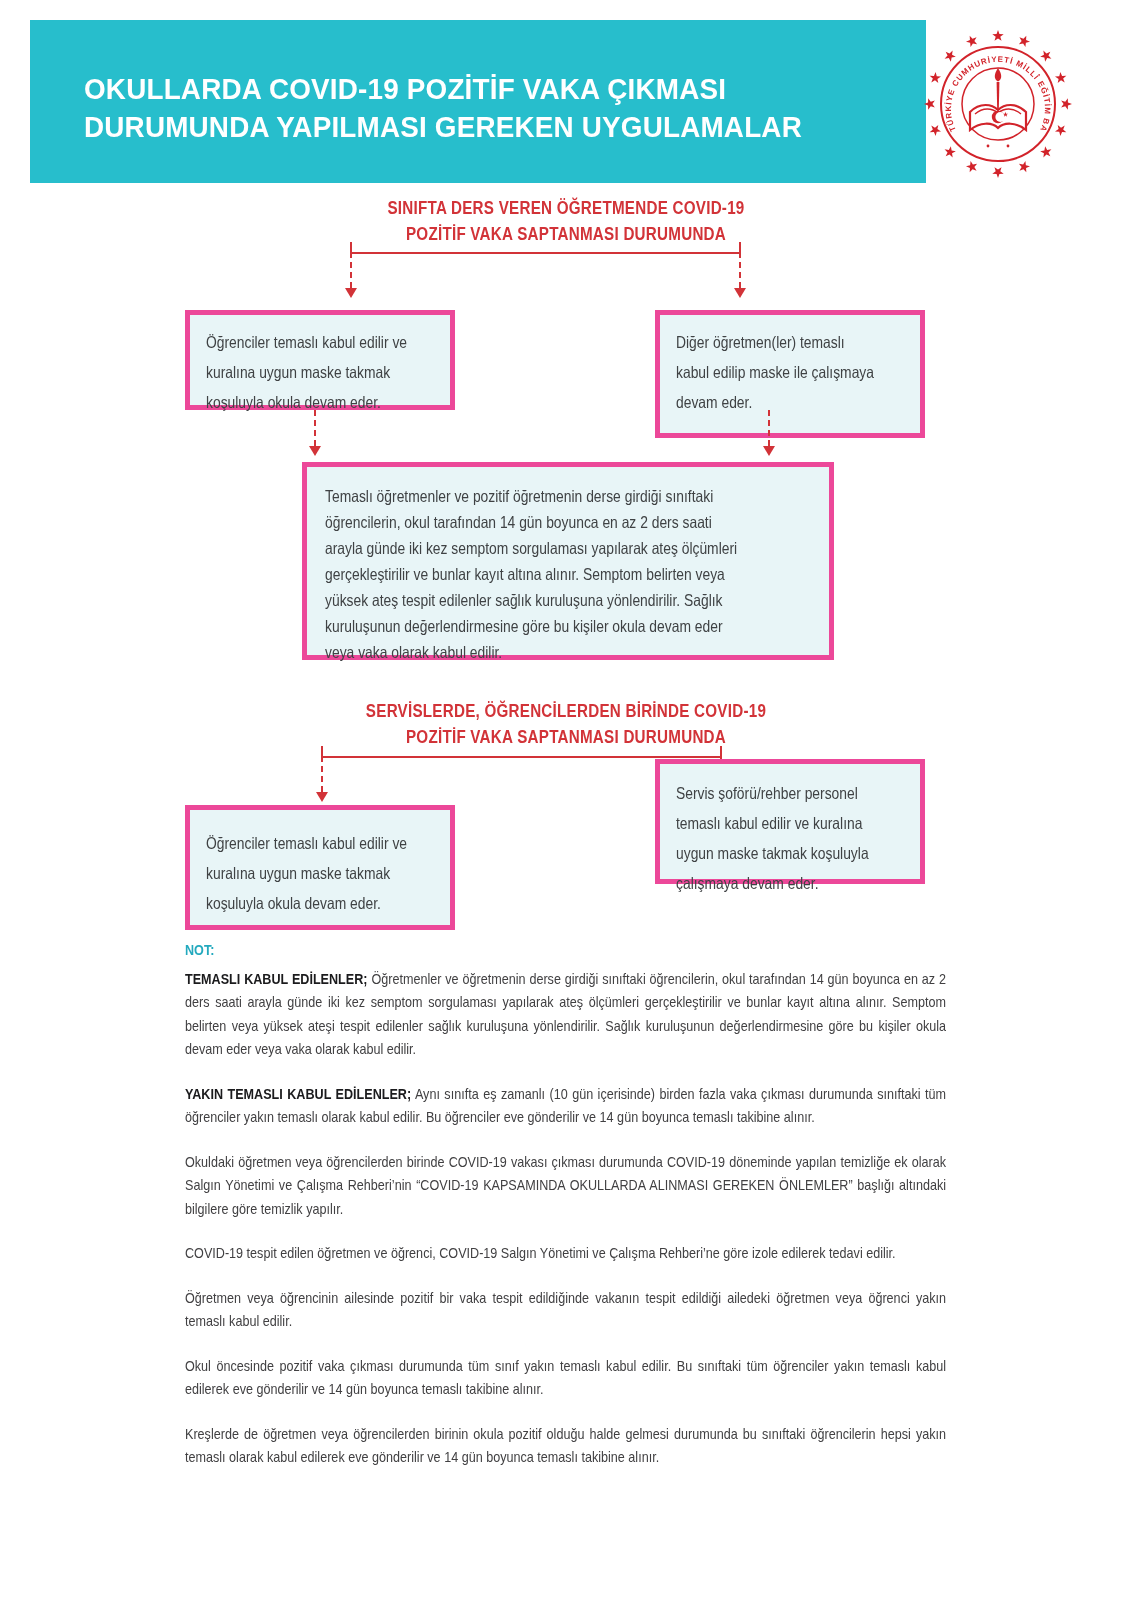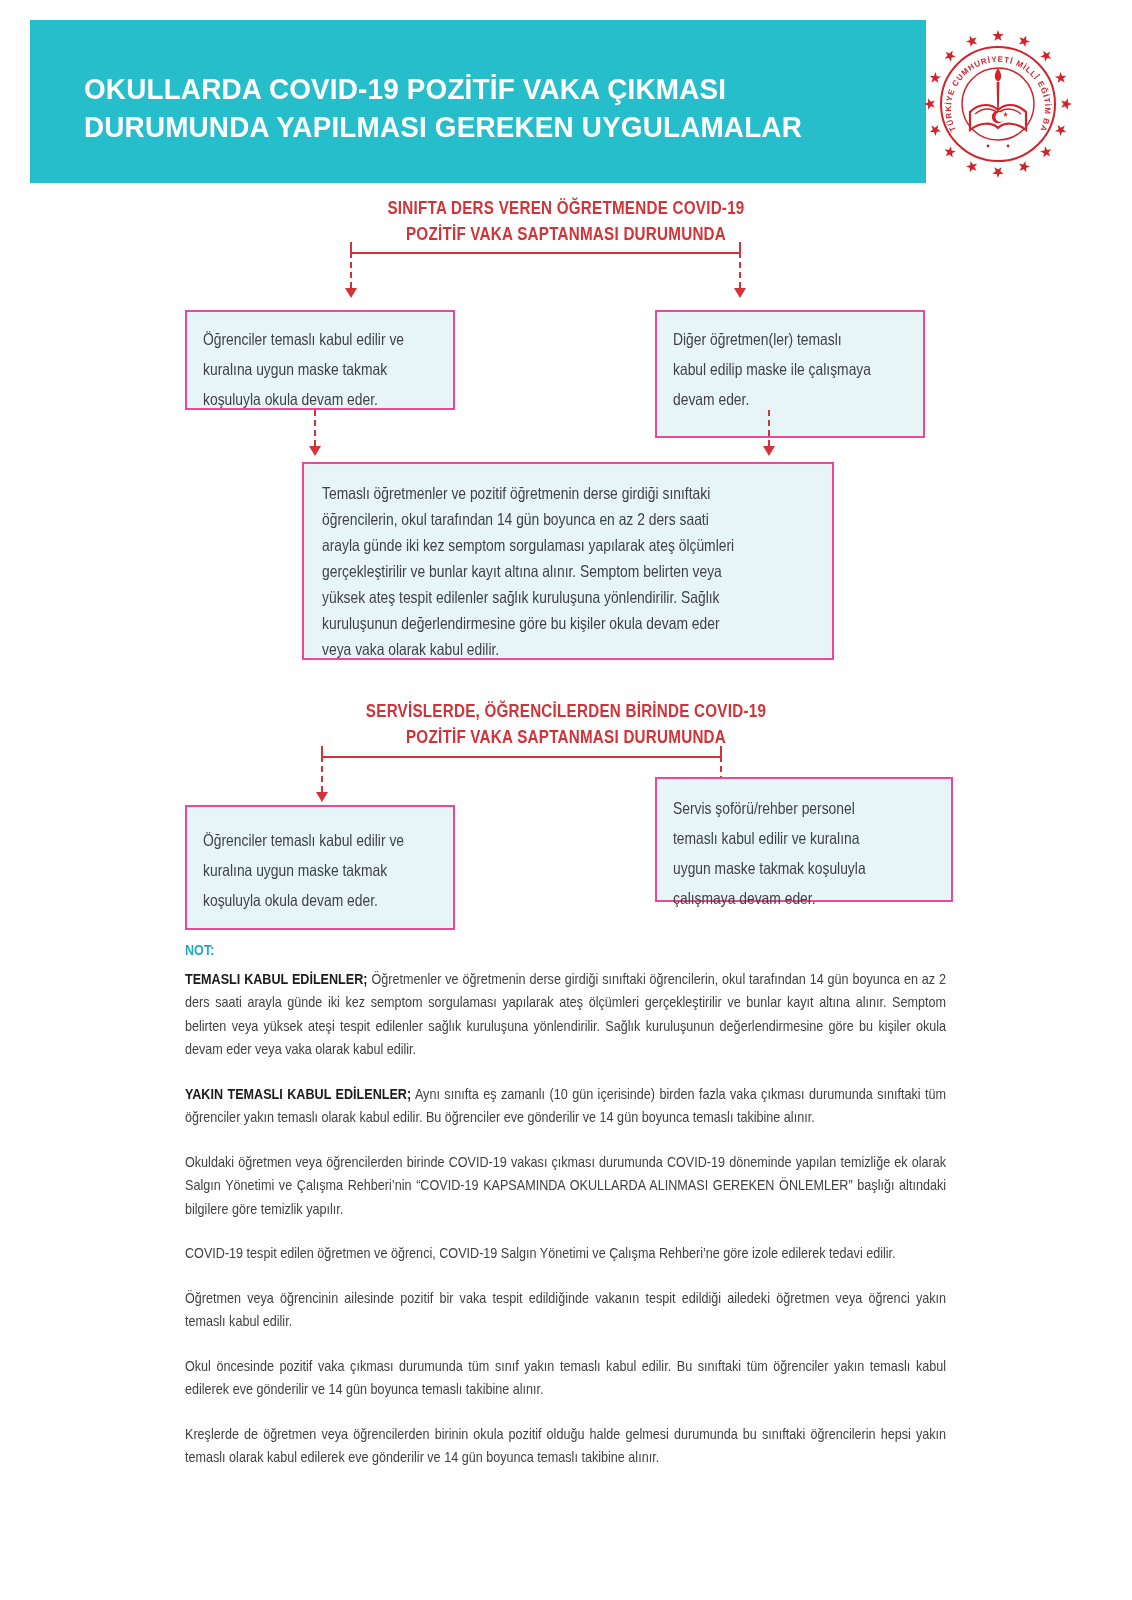--- a/index.html
+++ b/index.html
@@ -30,21 +30,21 @@
   
   .hline{position:absolute;height:0;border-top:2px solid #D23338;}
   .vdash{position:absolute;width:0;border-left:2px dashed #D23338;}
   .arrowhead{
     position:absolute;width:0;height:0;
     border-left:6px solid transparent;border-right:6px solid transparent;
     border-top:10px solid #D23338;
   }
   
   .box{
-    position:absolute;background:#E8F5F7;border:2px solid #ec4899;
+    position:absolute;background:#E8F5F7;border:5px solid #ec4899;
     box-sizing:border-box;color:#3F4244;
   }
   .box .cond{
     margin:12px 0 0 16px;
     font-size:16.5px;line-height:30px;white-space:pre-line;
     width:288px;transform:scaleX(0.84);transform-origin:0 0;
   }
   .bigbox .cond{
     margin:16px 0 0 18px;
     font-size:16.5px;line-height:26px;white-space:pre-line;
@@ -169,21 +169,21 @@
   <div class="vdash" style="left:321px;top:756px;height:36px"></div>
   <div class="vdash" style="left:720px;top:756px;height:36px"></div>
   <div class="arrowhead" style="left:316px;top:792px"></div>
   <div class="arrowhead" style="left:715px;top:792px"></div>
 
   <div class="box" style="left:185px;top:805px;width:270px;height:125px">
     <div class="cond" style="margin-top:18px">Öğrenciler temaslı kabul edilir ve
 kuralına uygun maske takmak
 koşuluyla okula devam eder.</div>
   </div>
-  <div class="box" style="left:655px;top:777px;width:298px;height:125px">
+  <div class="box" style="left:655px;top:759px;width:270px;height:125px">
     <div class="cond" style="margin-top:14px">Servis şoförü/rehber personel
 temaslı kabul edilir ve kuralına
 uygun maske takmak koşuluyla
 çalışmaya devam eder.</div>
   </div>
 
   <div class="notes">
     <div class="notlabel">NOT:</div>
     <p><b class="lead">TEMASLI KABUL EDİLENLER;</b><span> Öğretmenler ve öğretmenin derse girdiği sınıftaki öğrencilerin, okul tarafından 14 gün boyunca en az 2 ders saati arayla günde iki kez semptom sorgulaması yapılarak ateş ölçümleri gerçekleştirilir ve bunlar kayıt altına alınır. Semptom belirten veya yüksek ateşi tespit edilenler sağlık kuruluşuna yönlendirilir. Sağlık kuruluşu­nun değerlendirmesine göre bu kişiler okula devam eder veya vaka olarak kabul edilir.</span></p>
     <p><b class="lead">YAKIN TEMASLI KABUL EDİLENLER;</b><span> Aynı sınıfta eş zamanlı (10 gün içerisinde) birden fazla vaka çıkması durumun­da sınıftaki tüm öğrenciler yakın temaslı olarak kabul edilir. Bu öğrenciler eve gönderilir ve 14 gün boyunca temaslı takibine alınır.</span></p>

